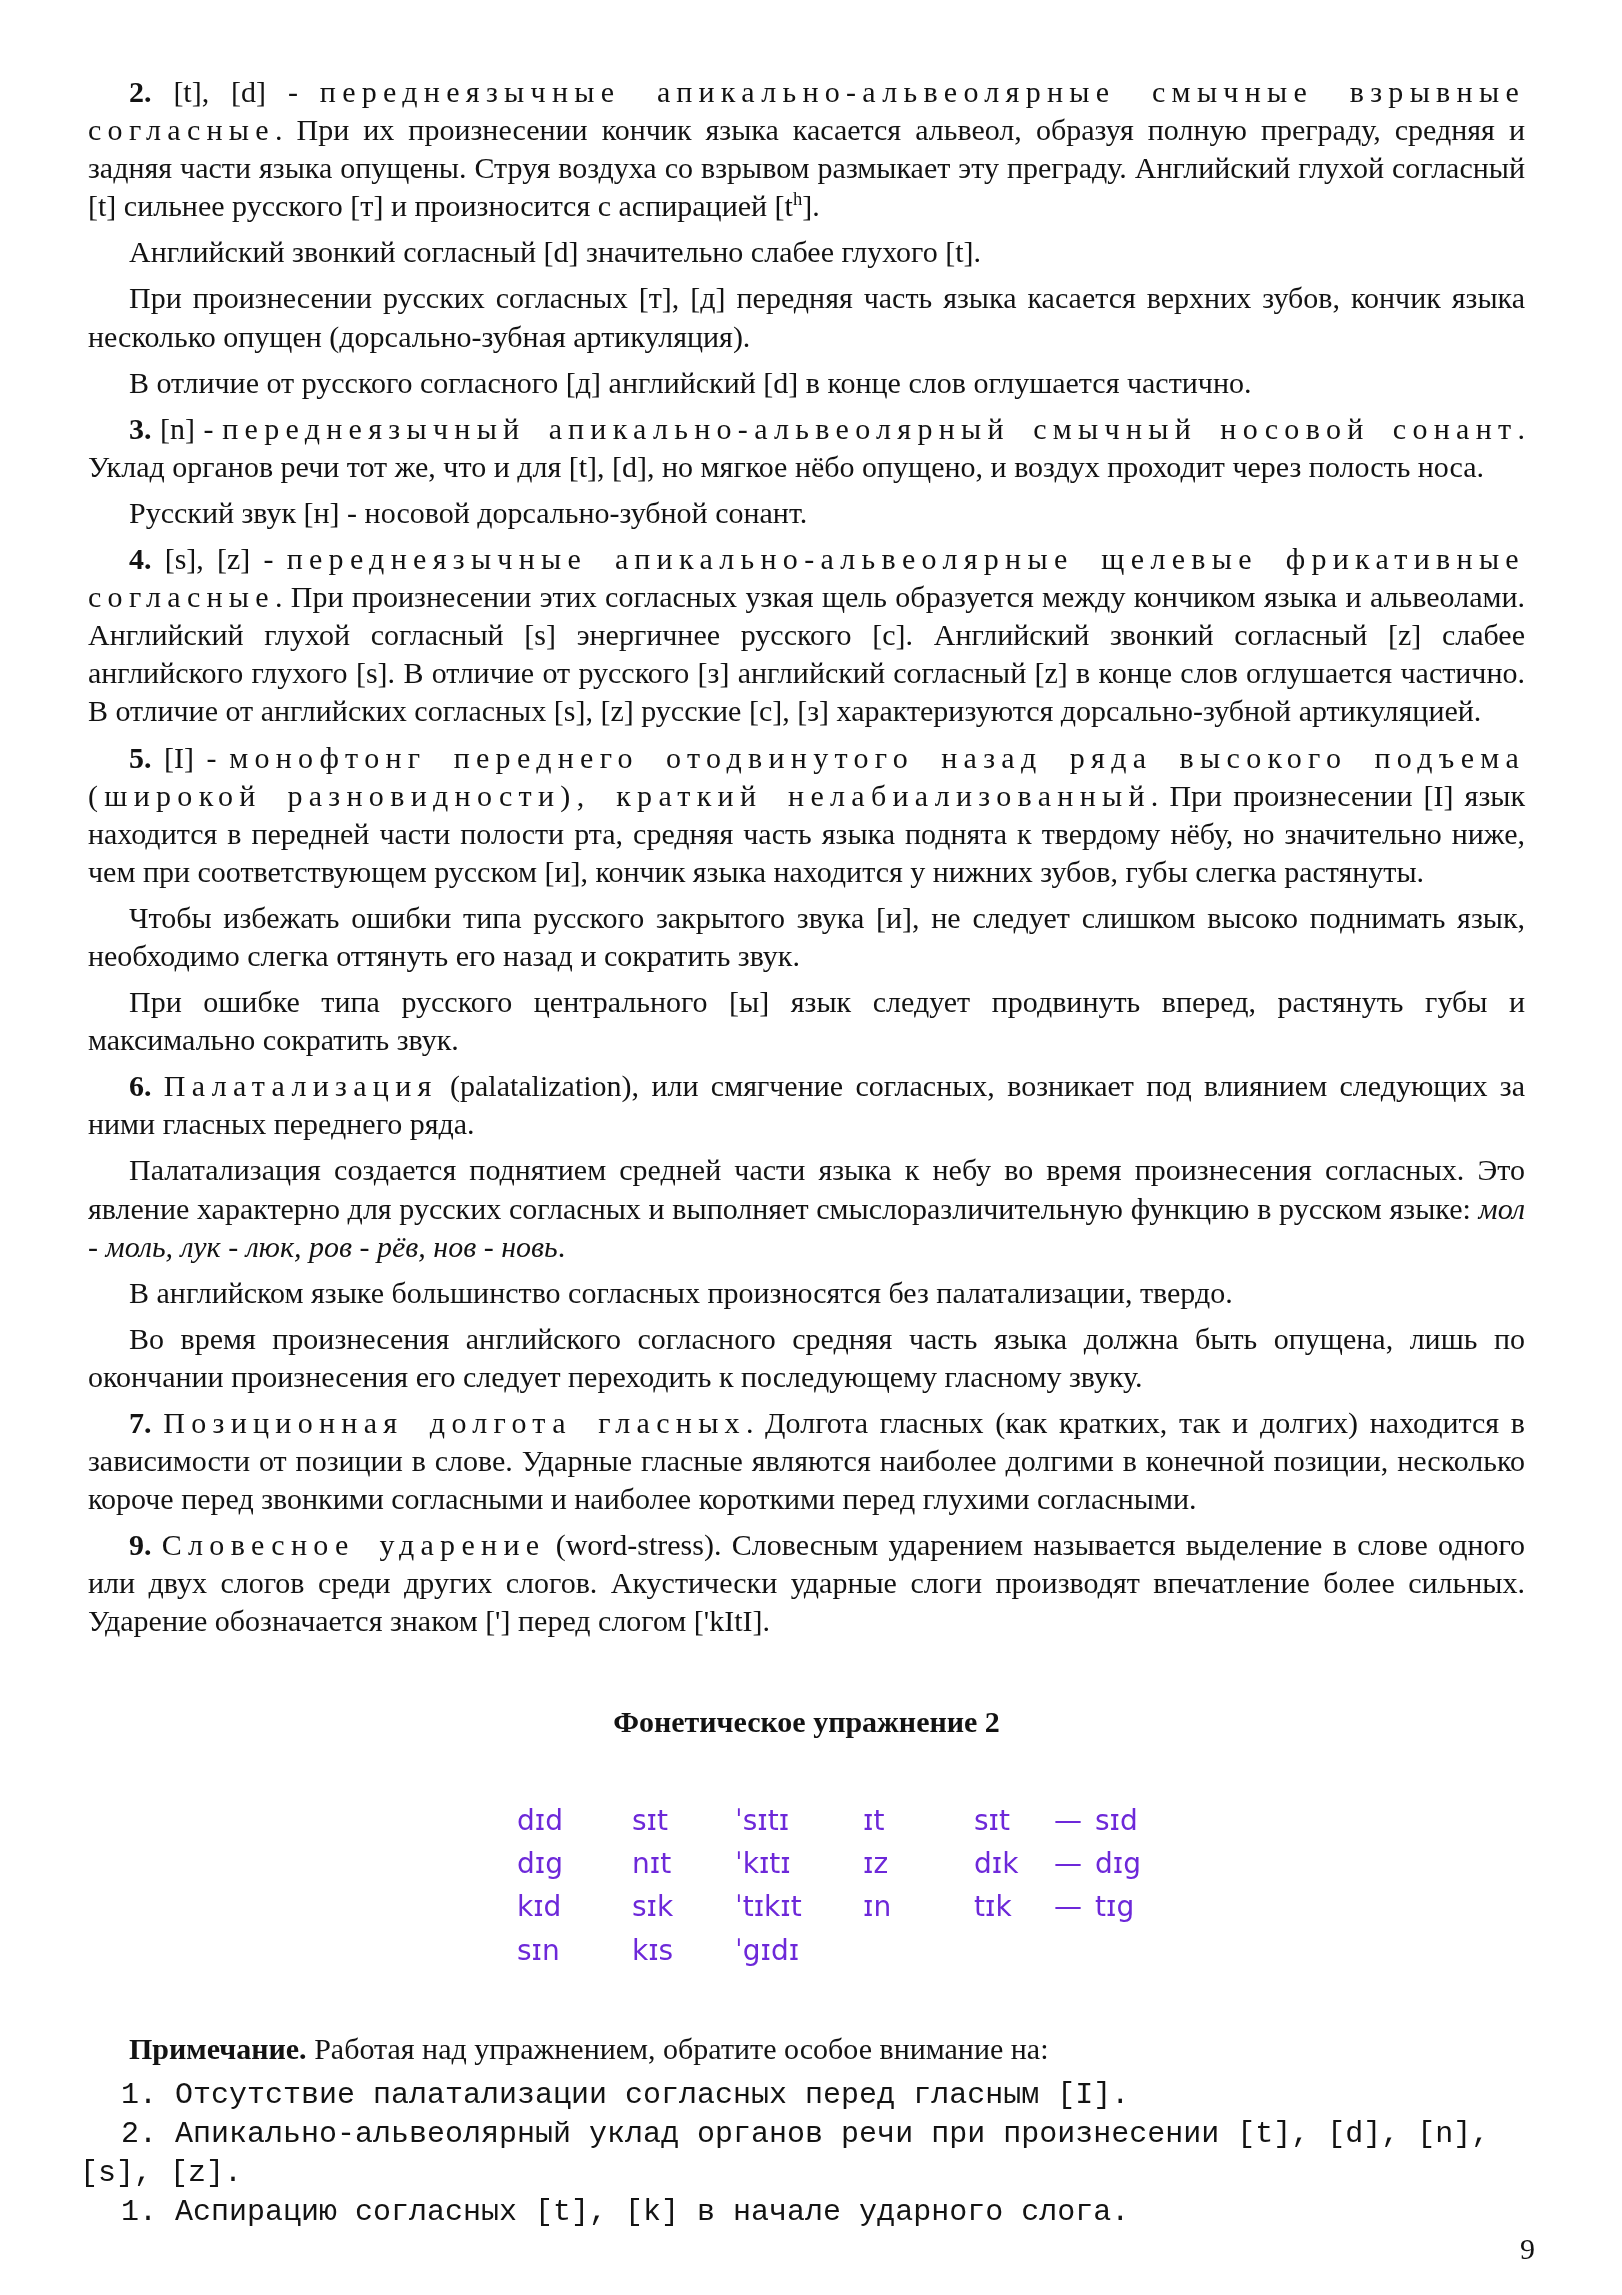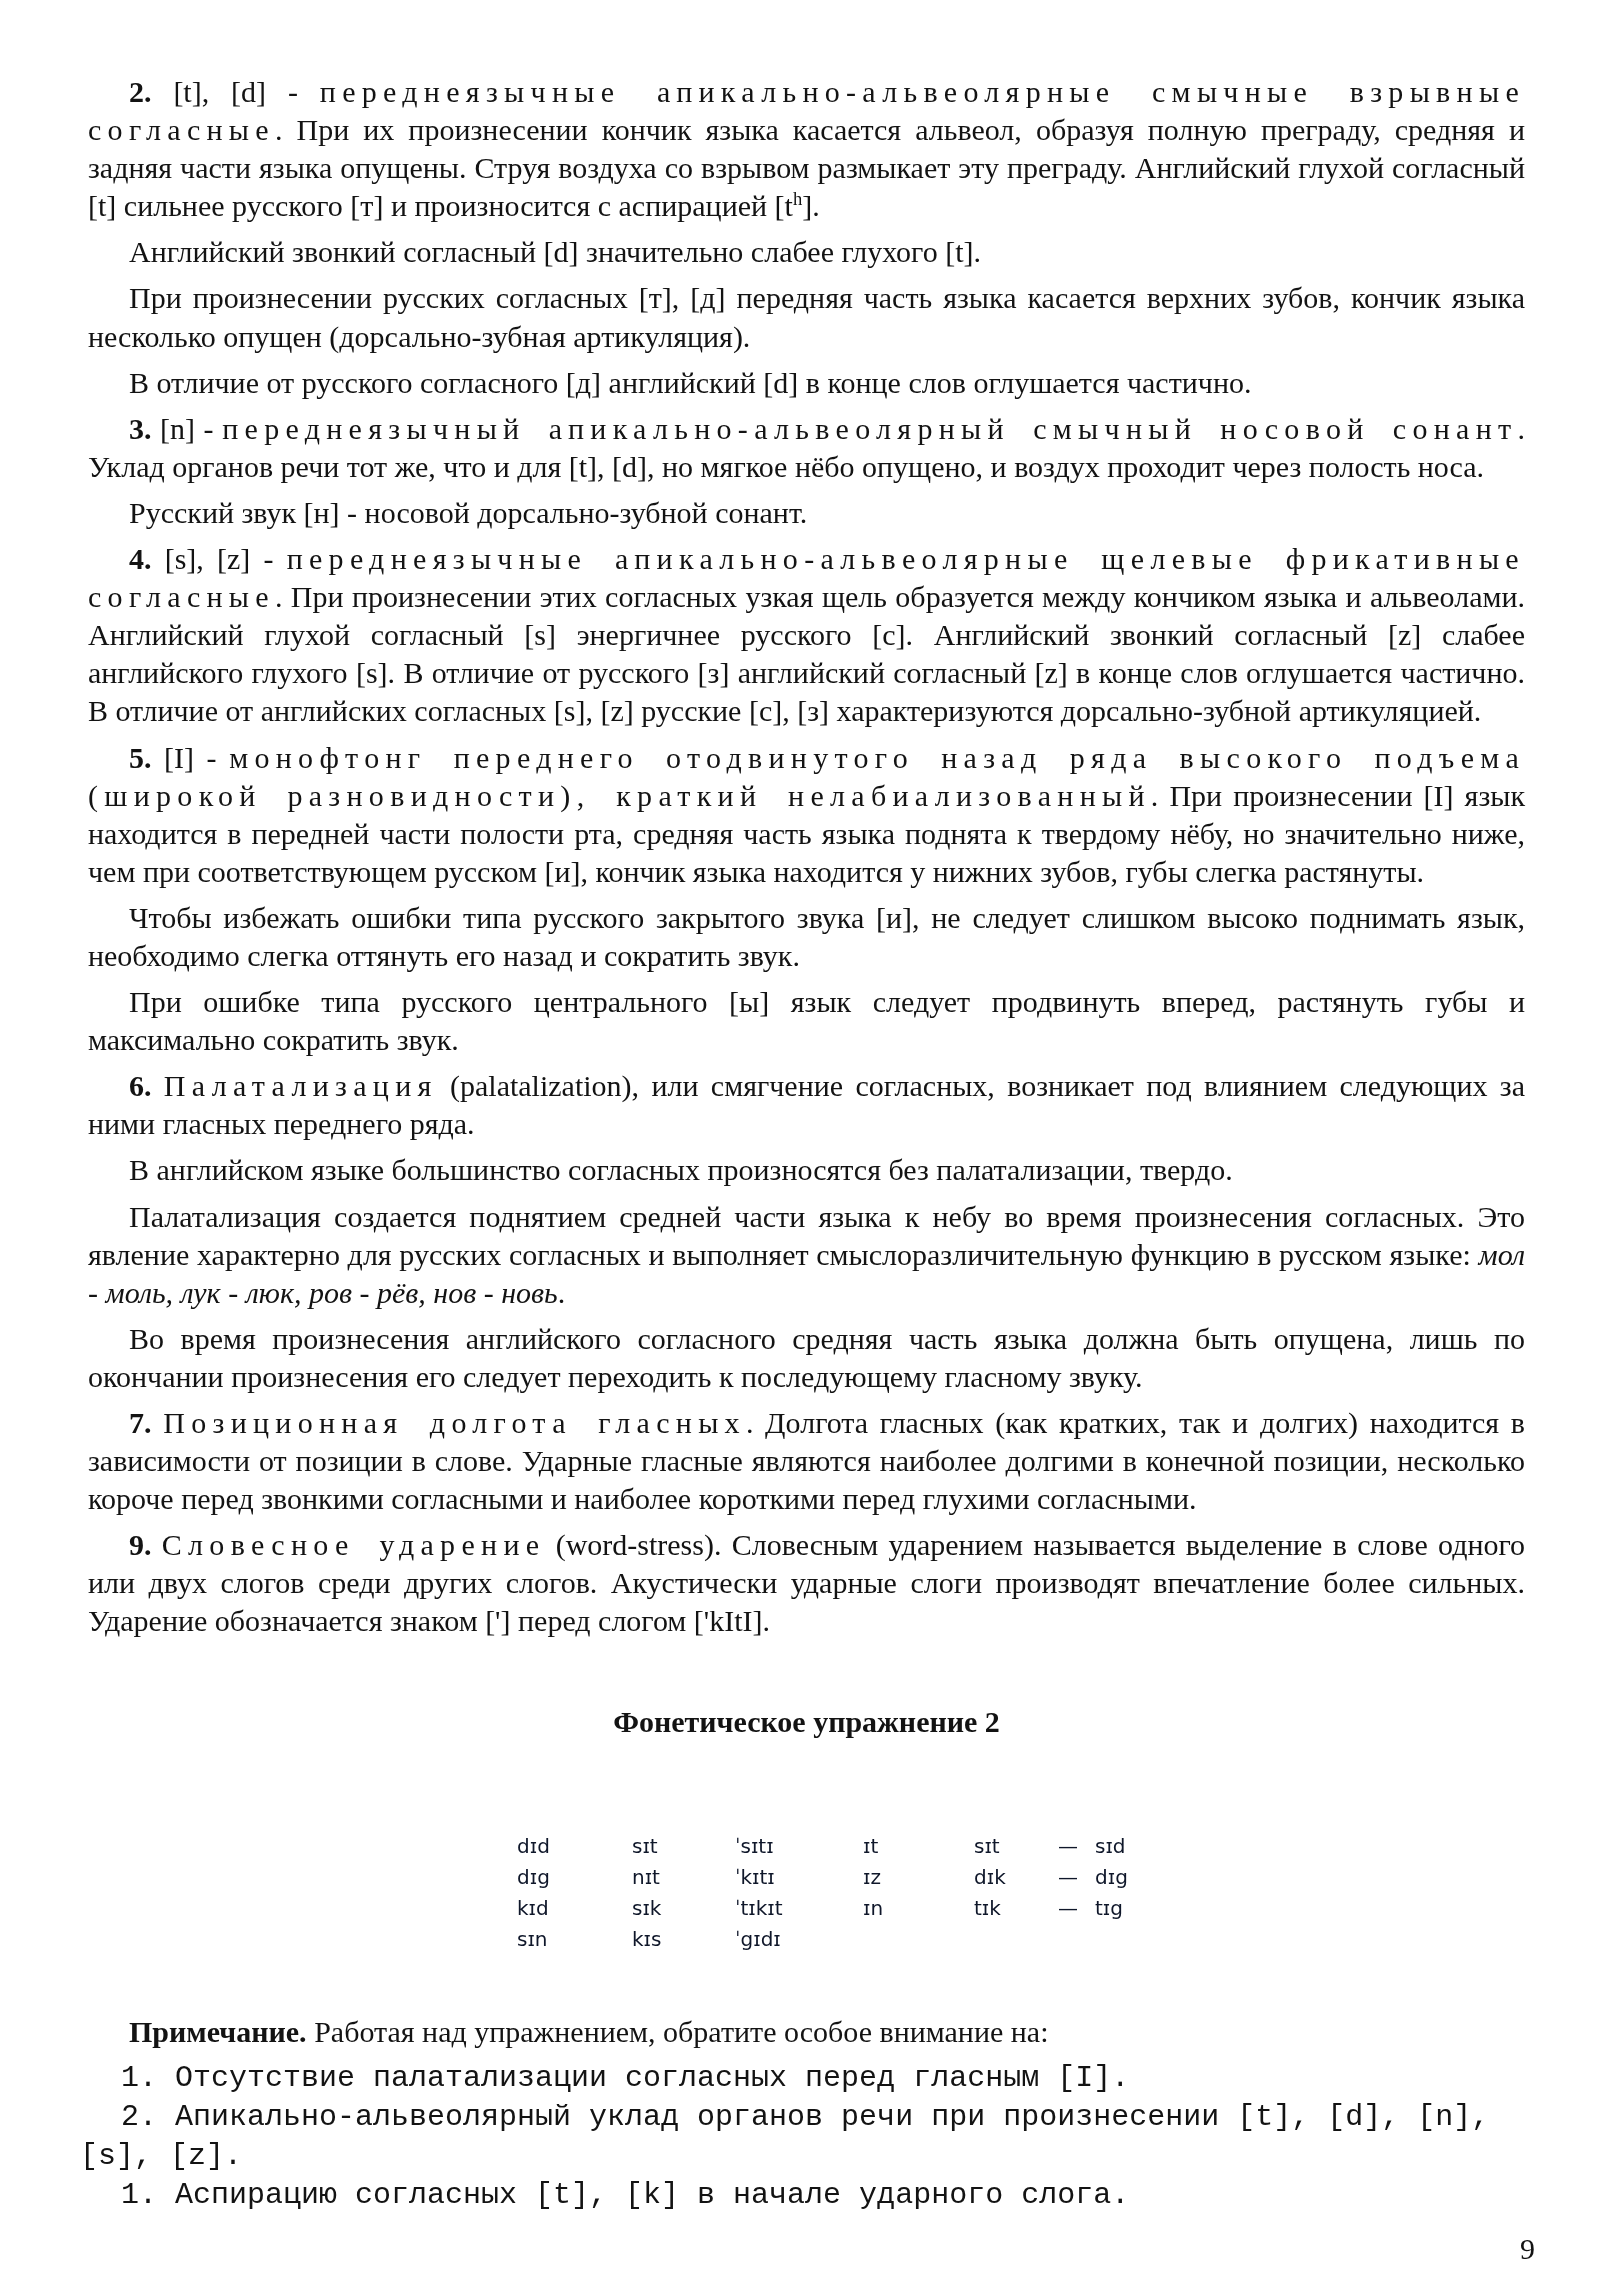--- a/index.html
+++ b/index.html
@@ -28,25 +28,25 @@
   .s-sp { letter-spacing: 0.21em; word-spacing: 0.28em; }
   .s-sup { vertical-align: super; font-size: 0.62em; line-height: 0; }
   .ex-title {
     text-align: center;
     font-size: 30px;
     font-weight: bold;
     margin: 62px 0 0 0;
     line-height: 1.27;
   }
   .ex-table {
-    margin: 90px 0 0 437px;
+    margin: 58px 0 0 437px;
     font-family: "DejaVu Sans", sans-serif;
-    font-size: 20px;
+    font-size: 28px;
     line-height: 1.55;
-    color: #0f172a;
+    color: #6d28d9;
   }
   .ex-row {
     display: grid;
     grid-template-columns: 115px 103px 128px 111px 67px 54px 72px;
   }
   .ex-cell { white-space: nowrap; }
   .ex-cell.dash { text-align: center; }
   .note { margin-top: 58px; }
   .note-item {
     margin: 0;
@@ -72,22 +72,22 @@
       <p class="para"><span>Английский звонкий согласный [d] значительно слабее глухого [t].</span></p>
       <p class="para"><span>При произнесении русских согласных [т], [д] передняя часть языка касается верхних зубов, кончик языка несколько опущен (дорсально-зубная артикуляция).</span></p>
       <p class="para"><span>В отличие от русского согласного [д] английский [d] в конце слов оглушается частично.</span></p>
       <p class="para"><span class="s-b">3.</span><span> [n] - </span><span class="s-sp">переднеязычный апикально-альвеолярный смычный носовой сонант</span><span>. Уклад органов речи тот же, что и для [t], [d], но мягкое нёбо опущено, и воздух проходит через полость носа.</span></p>
       <p class="para"><span>Русский звук [н] - носовой дорсально-зубной сонант.</span></p>
       <p class="para"><span class="s-b">4.</span><span> [s], [z] - </span><span class="s-sp">переднеязычные апикально-альвеолярные щелевые фрикативные согласные</span><span>. При произнесении этих согласных узкая щель образуется между кончиком языка и альвеолами. Английский глухой согласный [s] энергичнее русского [с]. Английский звонкий согласный [z] слабее английского глухого [s]. В отличие от русского [з] английский согласный [z] в конце слов оглушается частично. В отличие от английских согласных [s], [z] русские [с], [з] характеризуются дорсально-зубной артикуляцией.</span></p>
       <p class="para"><span class="s-b">5.</span><span> [I] - </span><span class="s-sp">монофтонг переднего отодвинутого назад ряда высокого подъема (широкой разновидности), краткий нелабиализованный</span><span>. При произнесении [I] язык находится в передней части полости рта, средняя часть языка поднята к твердому нёбу, но значительно ниже, чем при соответствующем русском [и], кончик языка находится у нижних зубов, губы слегка растянуты.</span></p>
       <p class="para"><span>Чтобы избежать ошибки типа русского закрытого звука [и], не следует слишком высоко поднимать язык, необходимо слегка оттянуть его назад и сократить звук.</span></p>
       <p class="para"><span>При ошибке типа русского центрального [ы] язык следует продвинуть вперед, растянуть губы и максимально сократить звук.</span></p>
       <p class="para"><span class="s-b">6.</span><span> </span><span class="s-sp">Палатализация</span><span> (palatalization), или смягчение согласных, возникает под влиянием следующих за ними гласных переднего ряда.</span></p>
+      <p class="para"><span>Палатализация создается поднятием средней части языка к небу во время произнесения согласных. Это явление характерно для русских согласных и выполняет смыслоразличительную функцию в русском языке: </span><span class="s-i">мол - моль, лук - люк, ров - рёв, нов - новь</span><span>.</span></p>
       <p class="para"><span>В английском языке большинство согласных произносятся без палатализации, твердо.</span></p>
-      <p class="para"><span>Палатализация создается поднятием средней части языка к небу во время произнесения согласных. Это явление характерно для русских согласных и выполняет смыслоразличительную функцию в русском языке: </span><span class="s-i">мол - моль, лук - люк, ров - рёв, нов - новь</span><span>.</span></p>
       <p class="para"><span>Во время произнесения английского согласного средняя часть языка должна быть опущена, лишь по окончании произнесения его следует переходить к последующему гласному звуку.</span></p>
       <p class="para"><span class="s-b">7.</span><span> </span><span class="s-sp">Позиционная долгота гласных</span><span>. Долгота гласных (как кратких, так и долгих) находится в зависимости от позиции в слове. Ударные гласные являются наиболее долгими в конечной позиции, несколько короче перед звонкими согласными и наиболее короткими перед глухими согласными.</span></p>
       <p class="para"><span class="s-b">9.</span><span> </span><span class="s-sp">Словесное ударение</span><span> (word-stress). Словесным ударением называется выделение в слове одного или двух слогов среди других слогов. Акустически ударные слоги производят впечатление более сильных. Ударение обозначается знаком ['] перед слогом ['kItI].</span></p>
     </div>
 
   <div class="ex-title">Фонетическое упражнение 2</div>
 
   <div class="ex-table">
       <div class="ex-row">
         <div class="ex-cell">dɪd</div>

